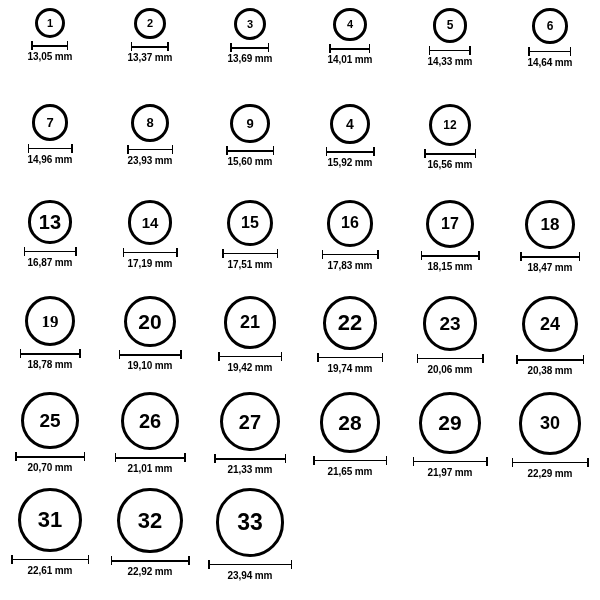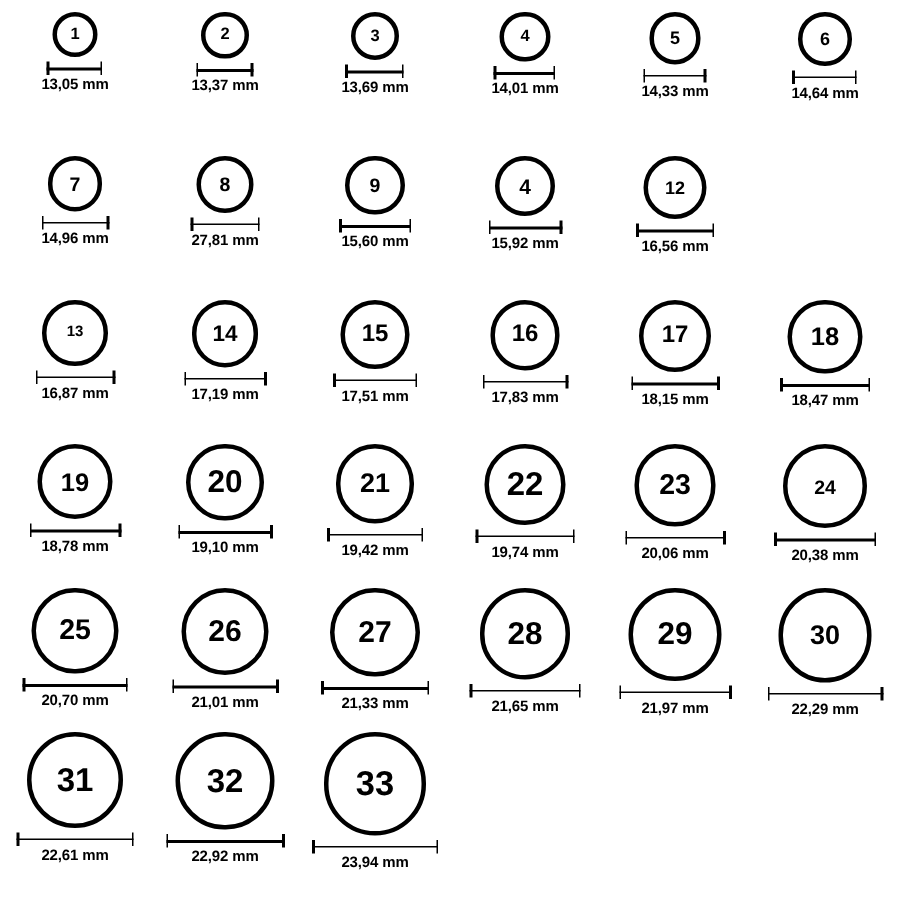--- a/index.html
+++ b/index.html
@@ -171,21 +171,21 @@
         </div>
       </div>
       <div class="cell">
         <div class="ring" style="width: 37.9165px; height: 37.9165px; font-size: 13px;">8</div>
         <div class="dim">
           <div class="caliper" style="width: 46px;">
             <div class="bar"></div>
             <div class="tick left"></div>
             <div class="tick right"></div>
           </div>
-          <div class="mm">27,81 mm</div>
+          <div class="mm">23,93 mm</div>
         </div>
       </div>
       <div class="cell">
         <div class="ring" style="width: 39.0525px; height: 39.0525px; font-size: 13px;">9</div>
         <div class="dim">
           <div class="caliper" style="width: 48px;">
             <div class="bar"></div>
             <div class="tick left"></div>
             <div class="tick right"></div>
           </div>
@@ -210,21 +210,21 @@
             <div class="bar"></div>
             <div class="tick left"></div>
             <div class="tick right"></div>
           </div>
           <div class="mm">16,56 mm</div>
         </div>
       </div>
     </div>
     <div class="row">
       <div class="cell">
-        <div class="ring" style="width: 43.561px; height: 43.561px; font-size: 10px;">13</div>
+        <div class="ring" style="width: 43.561px; height: 43.561px; font-size: 20px;">13</div>
         <div class="dim">
           <div class="caliper" style="width: 53px;">
             <div class="bar"></div>
             <div class="tick left"></div>
             <div class="tick right"></div>
           </div>
           <div class="mm">16,87 mm</div>
         </div>
       </div>
       <div class="cell">
@@ -278,21 +278,21 @@
             <div class="bar"></div>
             <div class="tick left"></div>
             <div class="tick right"></div>
           </div>
           <div class="mm">18,47 mm</div>
         </div>
       </div>
     </div>
     <div class="row">
       <div class="cell">
-        <div class="ring" style="width: 50.3415px; height: 50.3415px; font-size: 17px;">19</div>
+        <div class="ring" style="width: 50.3415px; height: 50.3415px; font-size: 17px; font-family: Liberation Serif, serif;">19</div>
         <div class="dim">
           <div class="caliper" style="width: 61px;">
             <div class="bar"></div>
             <div class="tick left"></div>
             <div class="tick right"></div>
           </div>
           <div class="mm">18,78 mm</div>
         </div>
       </div>
       <div class="cell">
@@ -333,21 +333,21 @@
         <div class="dim">
           <div class="caliper" style="width: 67px;">
             <div class="bar"></div>
             <div class="tick left"></div>
             <div class="tick right"></div>
           </div>
           <div class="mm">20,06 mm</div>
         </div>
       </div>
       <div class="cell">
-        <div class="ring" style="width: 56.0215px; height: 56.0215px; font-size: 13px;">24</div>
+        <div class="ring" style="width: 56.0215px; height: 56.0215px; font-size: 18px;">24</div>
         <div class="dim">
           <div class="caliper" style="width: 68px;">
             <div class="bar"></div>
             <div class="tick left"></div>
             <div class="tick right"></div>
           </div>
           <div class="mm">20,38 mm</div>
         </div>
       </div>
     </div>

